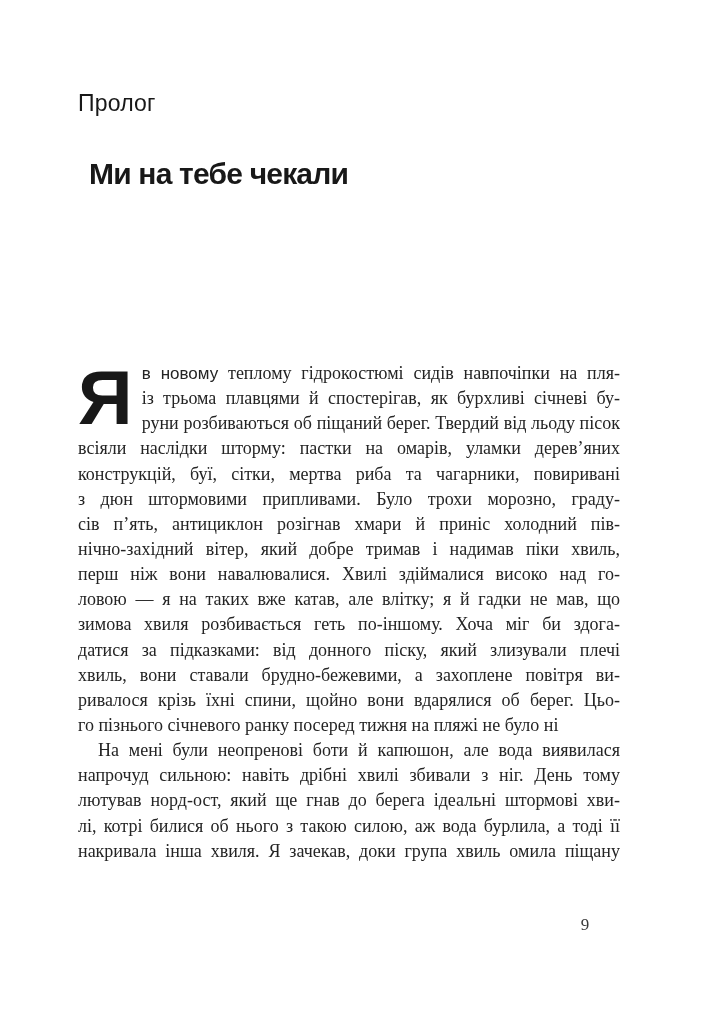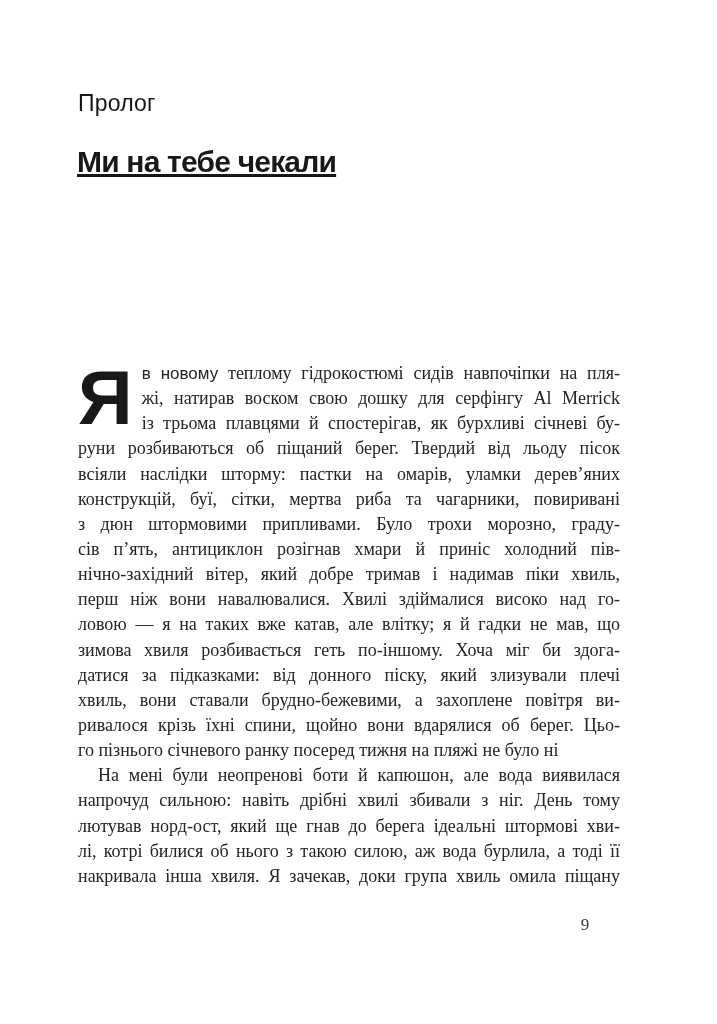--- a/index.html
+++ b/index.html
@@ -79,29 +79,28 @@
     color:var(--pagenum);
   }
 </style>
 </head>
 <body>
 
 <div class="page">
 
   <div class="kicker">Пролог</div>
 
-  <h1 class="chapter-title" style="margin:0;text-decoration:underline;">Ми на тебе чекали</h1>
+  <h1 class="chapter-title" style="margin:12px;">Ми на тебе чекали</h1>
 
   <div class="textblock">
 
     <div class="para1">
       <div class="dropcap">Я</div>
       <div class="line"><b class="lead">в новому</b><span> теплому гідрокостюмі сидів навпочіпки на пля-</span></div>
       <div class="lines">
-          <div class="line">жі, натирав воском свою дошку для серфінгу Al Merrick</div>
           <div class="line">із трьома плавцями й спостерігав, як бурхливі січневі бу-</div>
           <div class="line">руни розбиваються об піщаний берег. Твердий від льоду пісок</div>
           <div class="line">всіяли наслідки шторму: пастки на омарів, уламки дерев’яних</div>
           <div class="line">конструкцій, буї, сітки, мертва риба та чагарники, повиривані</div>
           <div class="line">з дюн штормовими припливами. Було трохи морозно, граду-</div>
           <div class="line">сів п’ять, антициклон розігнав хмари й приніс холодний пів-</div>
           <div class="line">нічно-західний вітер, який добре тримав і надимав піки хвиль,</div>
           <div class="line">перш ніж вони навалювалися. Хвилі здіймалися високо над го-</div>
           <div class="line">ловою — я на таких вже катав, але влітку; я й гадки не мав, що</div>
           <div class="line">зимова хвиля розбивається геть по-іншому. Хоча міг би здога-</div>

